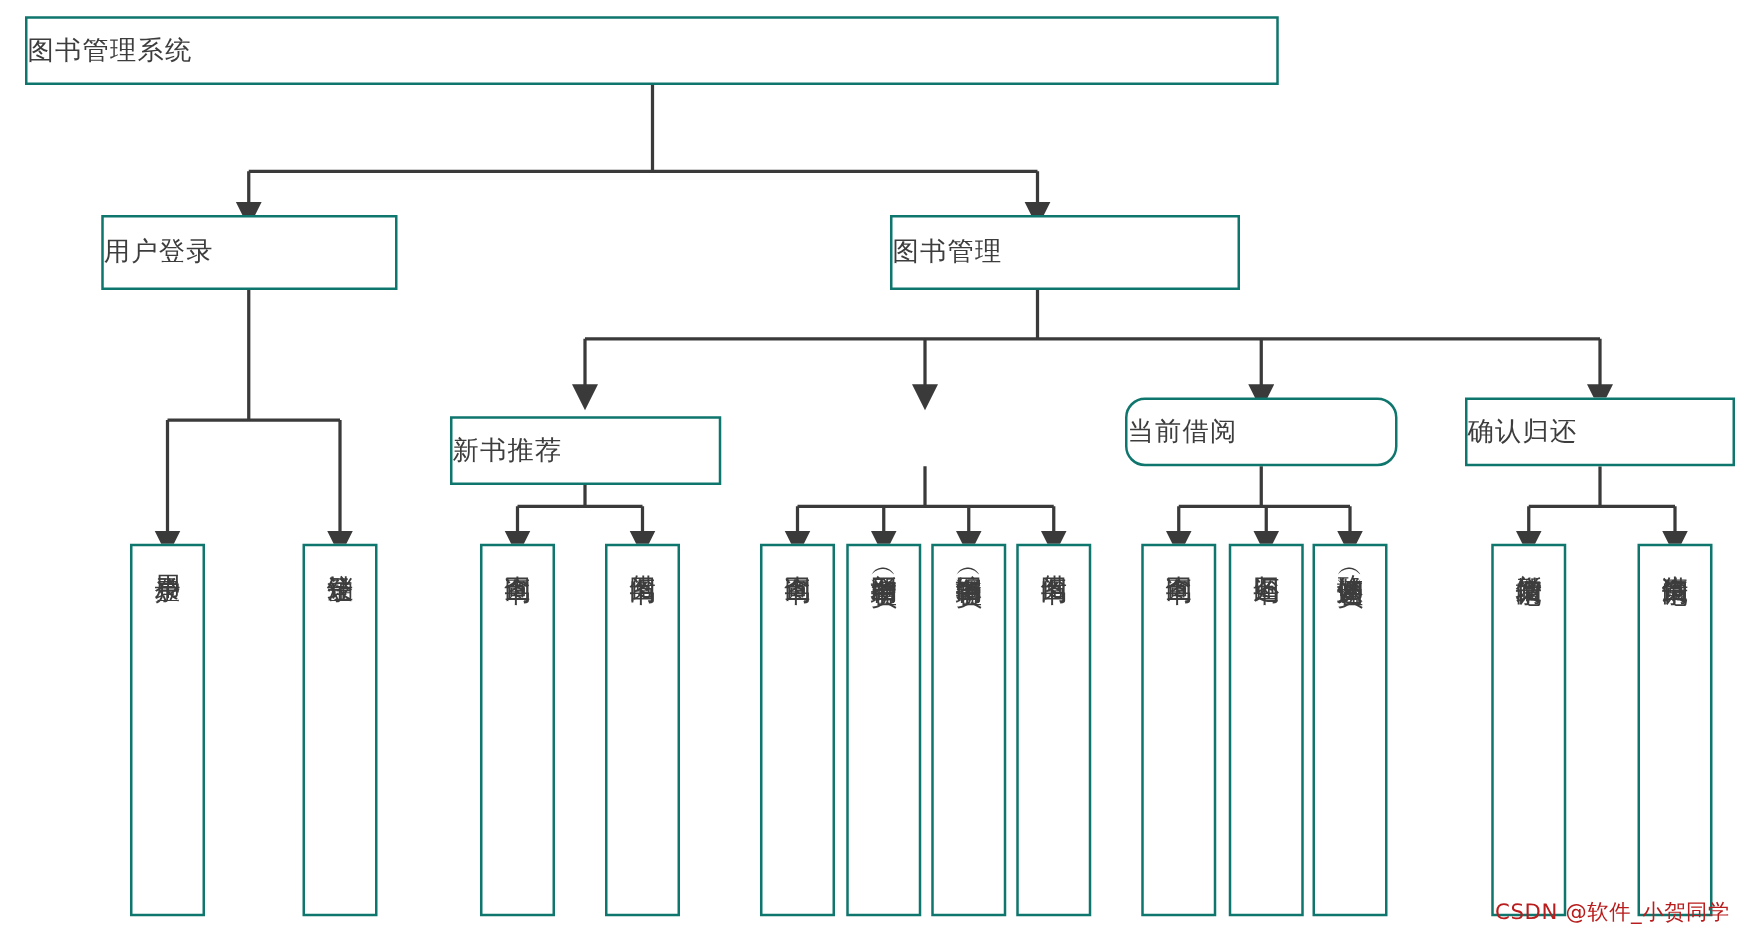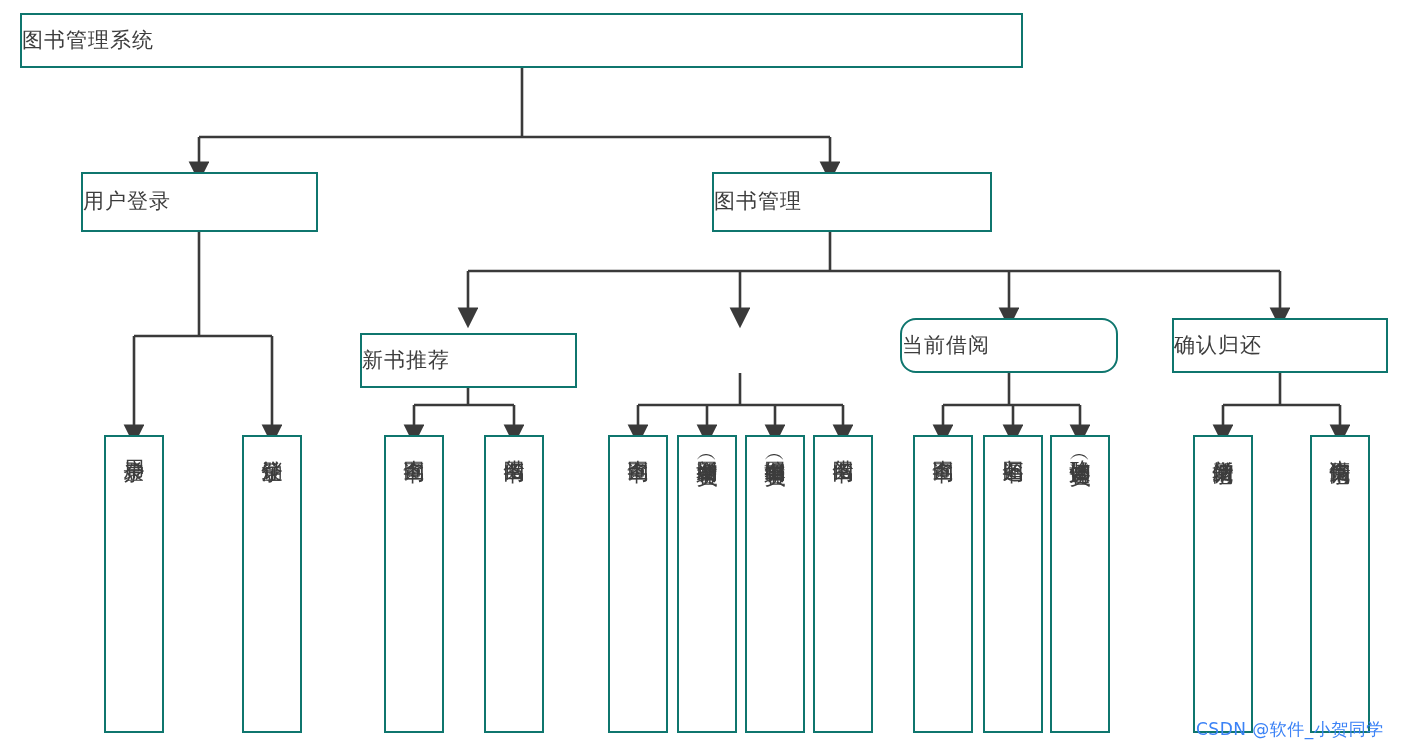--- a/index.html
+++ b/index.html
@@ -50,21 +50,21 @@
     padding: 6px 0;
     text-align: center;
   }
   .node-v .vtext {
     writing-mode: vertical-rl;
     text-orientation: upright;
     display: block;
   }
   .watermark {
     position: absolute;
-    color: #3b82f6;
+    color: #b91c1c;
     font-size: 17px;
     letter-spacing: 0.5px;
     white-space: nowrap;
     z-index: 5;
   }
 </style>
 </head>
 <body>
 
 <div id="canvas">

